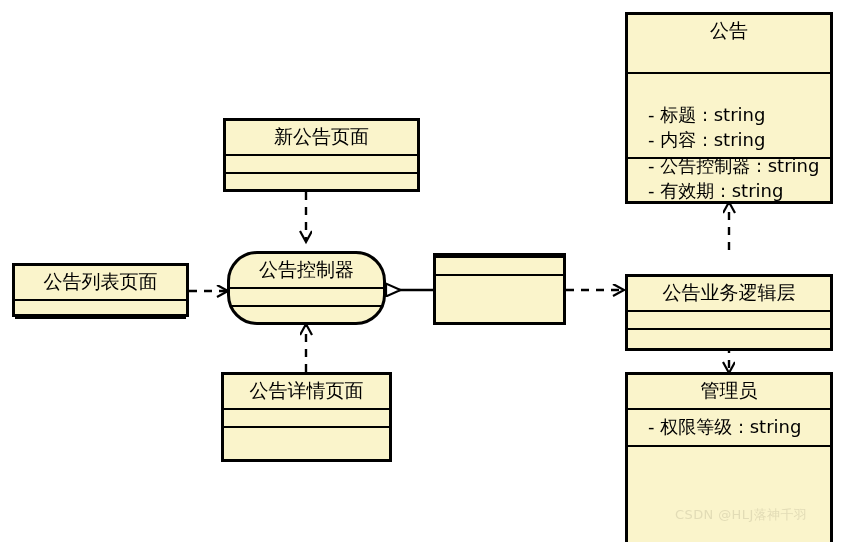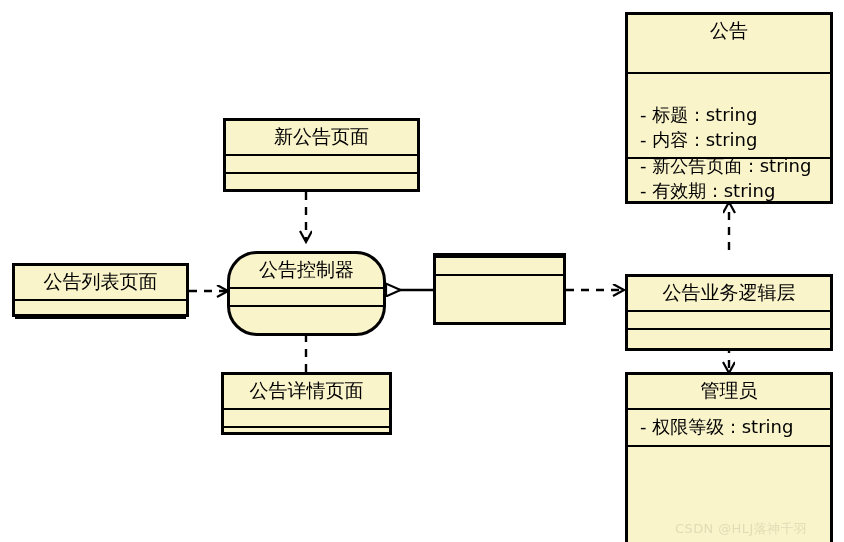--- a/index.html
+++ b/index.html
@@ -46,21 +46,21 @@
   }
   .uml-sep {
     height: 0;
     border-top: 2px solid #000000;
   }
   .uml-compartment {
     padding: 3px 10px 3px 12px;
     min-height: 9px;
   }
   .uml-compartment.attrs {
-    padding: 4px 8px 6px 12px;
+    padding: 4px 8px 6px 20px;
   }
   .uml-attr {
     font-size: 18px;
     color: #000;
     line-height: 1.42;
     white-space: nowrap;
   }
   .uml-compartment.empty-a { min-height: 10px; }
   .uml-compartment.empty-b { min-height: 12px; }
   .watermark {
@@ -115,21 +115,21 @@
       <line x1="729" y1="330" x2="729" y2="372" stroke="#000" stroke-width="2.4" stroke-dasharray="8,7" marker-end="url(#openArrow)"></line>
     </g>
   </svg>
 
   <div class="uml-class" style="left:625px; top:12px; width:208px; height:192px;gap:24px;">
     <div class="uml-title">公告</div>
     <div class="uml-sep"></div>
     <div class="uml-compartment attrs">
       <div class="uml-attr">- 标题 : string</div>
       <div class="uml-attr">- 内容 : string</div>
-      <div class="uml-attr">- 新公告页面 : string</div>
+      <div class="uml-attr">- 公告控制器 : string</div>
       <div class="uml-attr">- 有效期 : string</div>
     </div>
     <div class="uml-sep"></div>
     <div class="uml-compartment empty-b"></div>
   </div>
 
   <div class="uml-class" style="left:223px; top:118px; width:197px; height:74px;">
     <div class="uml-title">新公告页面</div>
     <div class="uml-sep"></div>
     <div class="uml-compartment empty-a"></div>
@@ -138,21 +138,21 @@
   </div>
 
   <div class="uml-class" style="left:12px; top:263px; width:177px; height:54px;">
     <div class="uml-title">公告列表页面</div>
     <div class="uml-sep"></div>
     <div class="uml-compartment empty-a"></div>
     <div class="uml-sep"></div>
     <div class="uml-compartment empty-a"></div>
   </div>
 
-  <div class="uml-class" style="left:227px; top:251px; width:159px; height:85px;border-radius:30px;">
+  <div class="uml-class" style="left:227px; top:251px; width:159px; height:74px;border-radius:30px;">
     <div class="uml-title">公告控制器</div>
     <div class="uml-sep"></div>
     <div class="uml-compartment empty-a"></div>
     <div class="uml-sep"></div>
     <div class="uml-compartment empty-a"></div>
   </div>
 
   <div class="uml-class" style="left:433px; top:253px; width:133px; height:72px;">
     <div class="uml-sep"></div>
     <div class="uml-compartment empty-a"></div>
@@ -161,33 +161,33 @@
   </div>
 
   <div class="uml-class" style="left:625px; top:253px; width:208px; height:77px;margin-top:21px;">
     <div class="uml-title">公告业务逻辑层</div>
     <div class="uml-sep"></div>
     <div class="uml-compartment empty-a"></div>
     <div class="uml-sep"></div>
     <div class="uml-compartment empty-a"></div>
   </div>
 
-  <div class="uml-class" style="left:221px; top:372px; width:171px; height:63px;">
+  <div class="uml-class" style="left:221px; top:372px; width:171px; height:90px;">
     <div class="uml-title">公告详情页面</div>
     <div class="uml-sep"></div>
     <div class="uml-compartment empty-a"></div>
     <div class="uml-sep"></div>
     <div class="uml-compartment empty-a"></div>
   </div>
 
   <div class="uml-class" style="left:625px; top:372px; width:208px; height:174px;">
     <div class="uml-title">管理员</div>
     <div class="uml-sep"></div>
     <div class="uml-compartment attrs">
       <div class="uml-attr">- 权限等级 : string</div>
     </div>
     <div class="uml-sep"></div>
     <div class="uml-compartment empty-b"></div>
   </div>
 
-  <div class="watermark" style="left:675px; top:520px;text-align:right;">CSDN @HLJ落神千羽</div>
+  <div class="watermark" style="left:675px; top:506px;text-align:right;">CSDN @HLJ落神千羽</div>
 
 </div>
 
 </body></html>

